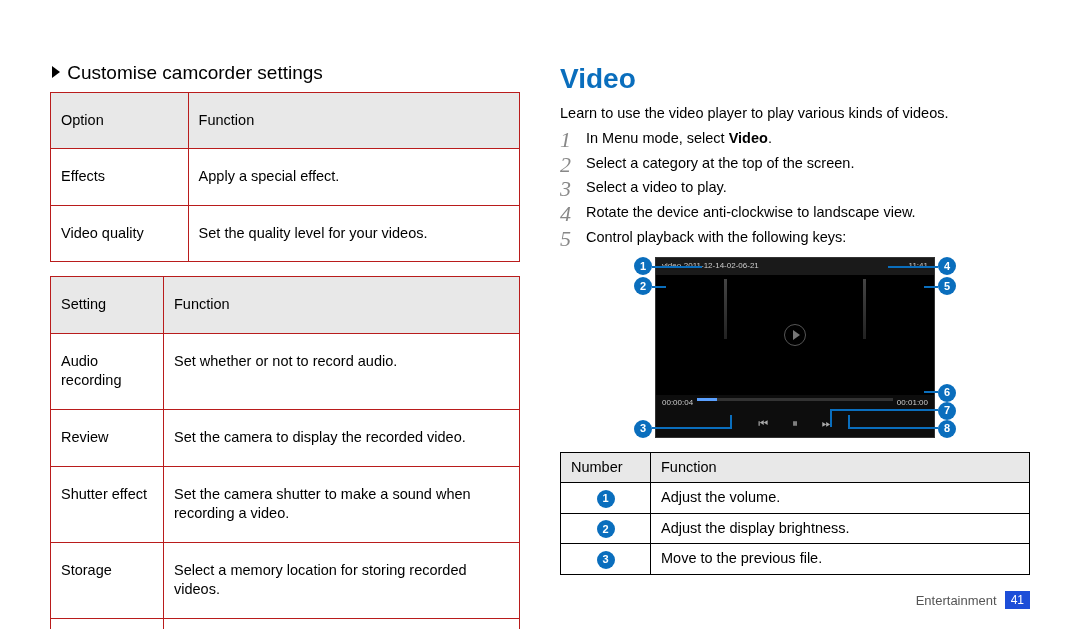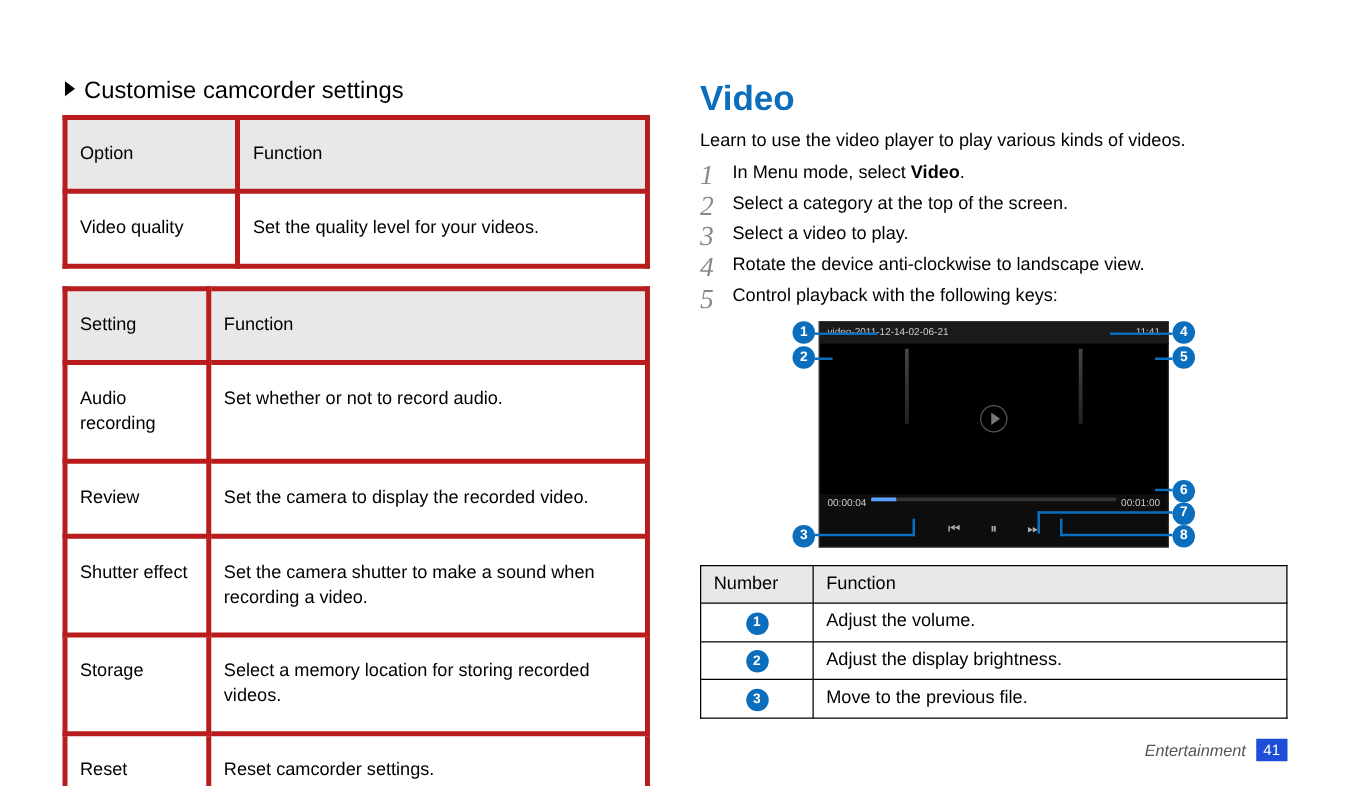--- a/index.html
+++ b/index.html
@@ -7,21 +7,21 @@
   .page { display: flex; width: 1080px; height: 629px; padding: 60px 50px 30px 50px; gap: 40px; position: relative; }
   .col { flex: 1; font-size: 14.5px; line-height: 1.35; }
   .sub-chev { color: #000; font-weight: 700; display: inline-block; vertical-align: baseline; }
   .sub-chev svg { width: 12px; height: 14px; display: inline-block; vertical-align: baseline; }
   h2.sub { font-size: 19px; font-weight: 400; margin-bottom: 6px; }
   h1.section { font-size: 28px; font-weight: 700; color: #0a6ebd; margin-bottom: 6px; }
   .para { margin-bottom: 6px; }
   .gear-icon { display:inline-block; vertical-align:middle; }
   .gear-icon svg { width:16px; height:16px; vertical-align:middle; }
   table.opt { width: 100%; border-collapse: collapse; margin: 6px 0 14px 0; }
-  table.opt th, table.opt td { border: 4px solid #b91c1c; padding: 18px 10px; text-align: left; vertical-align: top; font-weight: normal; }
+  table.opt th, table.opt td { border: 1px solid #b91c1c; padding: 18px 10px; text-align: left; vertical-align: top; font-weight: normal; }
   table.opt thead th { background: #e8e8e8; font-weight: normal; }
   ol.steps { list-style: none; counter-reset: step; margin: 6px 0 10px 0; }
   ol.steps li { counter-increment: step; position: relative; padding-left: 26px; margin-bottom: 5px; line-height: 1.35; }
   ol.steps li::before { content: counter(step); position: absolute; left: 0; top: -4px; font-family: Georgia, "Times New Roman", serif; font-style: italic; font-size: 22px; color: #888; }
   b { font-weight: 700; }
   .video-wrap { position: relative; width: 410px; margin: 8px auto 14px auto; }
   .player { width: 280px; margin: 0 auto; background: #000; border: 1px solid #333; position: relative; color: #ccc; font-size: 8px; }
   .player .top { display:flex; justify-content:space-between; padding:3px 6px; background:#1a1a1a; }
   .player .screen { height: 120px; background: #000; position:relative; }
   .player .screen .over { position:absolute; top:4px; left:0; right:0; display:flex; justify-content:space-around; height:14px; }
@@ -55,21 +55,21 @@
   .l6 { right:62px; bottom:45px; width:14px; height:2px; }
   .l7a { right:62px; bottom:27px; width:108px; height:2px; }
   .l7b { right:168px; bottom:11px; width:2px; height:18px; }
   .l8a { right:62px; bottom:9px; width:90px; height:2px; }
   .l8b { right:150px; bottom:9px; width:2px; height:14px; }
   table.num { width: 100%; border-collapse: collapse; margin-top: 6px; }
   table.num th, table.num td { border: 1px solid #000; padding: 5px 10px; text-align:left; font-weight: normal; vertical-align: middle; }
   table.num thead th { background: #e8e8e8; }
   table.num td.nc { text-align: center; width: 90px; }
   .footer { position: absolute; right: 50px; bottom: 20px; font-size: 13px; display:flex; align-items:center; gap:8px; }
-  .footer .chap { font-style: italic; color:#555; }
+  .footer .chap { color:#555; }
   .footer .pg { background:#1d4ed8; color:#fff; padding:2px 6px; font-size:12px; }
 </style>
 </head>
 <body>
 
 <div class="page">
 
   <div class="col">
     <h2 class="sub">
       <span class="sub-chev">
@@ -82,20 +82,24 @@
 
 
     <table class="opt">
       <thead>
           <tr>
         <th>Option</th>
         <th>Function</th>
       </tr>
         </thead>
       <tbody>
+        <tr>
+            <td>Effects</td>
+            <td>Apply a special effect.</td>
+          </tr>
         <tr>
             <td>Video quality</td>
             <td>Set the quality level for your videos.</td>
           </tr>
       </tbody>
     </table>
 
 
     <table class="opt">
       <thead>

